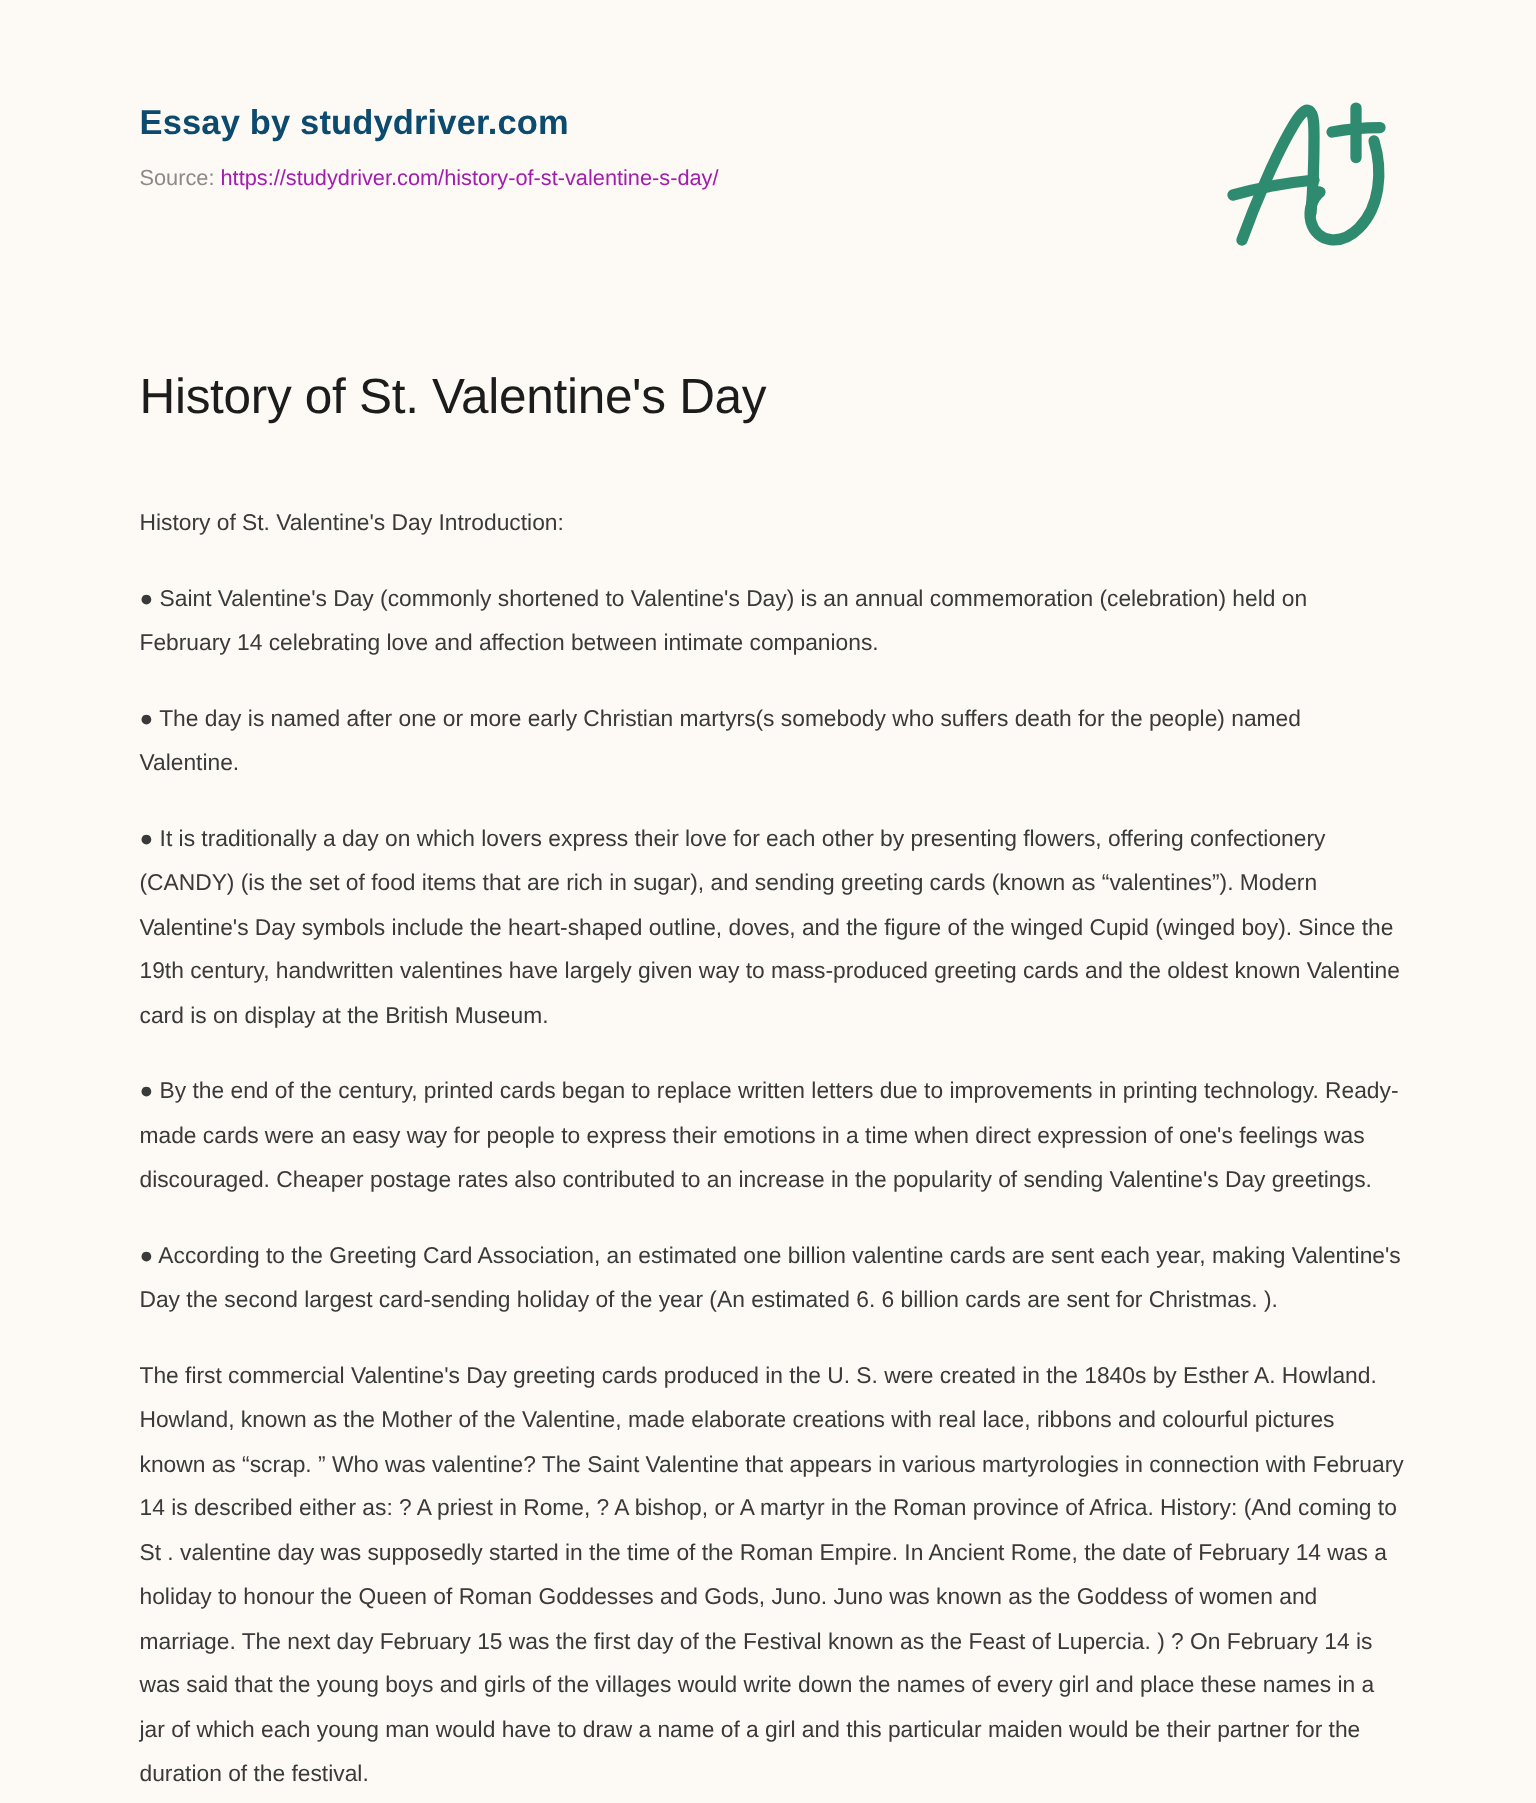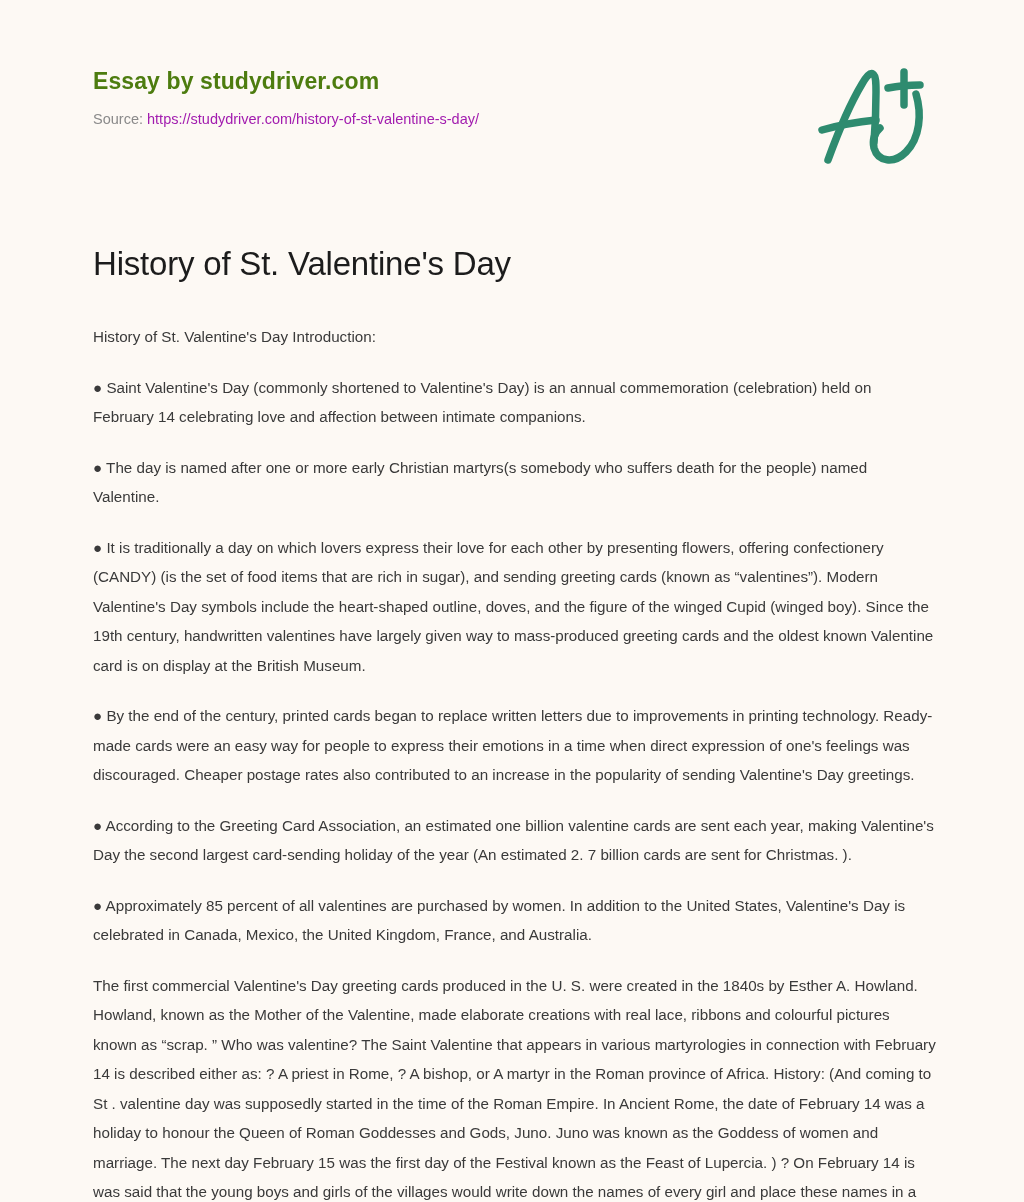--- a/index.html
+++ b/index.html
@@ -34,21 +34,21 @@
   .brand-block {
     position: absolute;
     left: 93px;
     top: 68px;
     width: 640px;
   }
 
   .brand-title {
     font-size: 23px;
     font-weight: bold;
-    color: #4d7c0f;
+    color: #0c4a6e;
     letter-spacing: 0.1px;
     line-height: 1.2;
     margin: 0;
   }
 
   .source-line {
     margin-top: 14px;
     font-size: 14.5px;
     line-height: 1.3;
     color: #8a8a8a;
@@ -96,21 +96,21 @@
     left: 93px;
     top: 318px;
     width: 843px;
     font-family: "Liberation Sans", sans-serif;
     font-size: 15.2px;
     line-height: 29.5px;
     color: #3a3a3a;
   }
 
   .article p {
-    margin: 4px 0 21px 0;
+    margin: 16px 0 21px 0;
     text-align: left;
   }
   .article p:last-child {
     margin-bottom: 0;
   }
 </style>
 </head>
 <body>
 
 <div class="page">
@@ -144,19 +144,18 @@
   </div>
 
   <h1 class="doc-title">History of St. Valentine's Day</h1>
 
   <div class="article">
     <p>History of St. Valentine's Day Introduction:</p>
     <p>● Saint Valentine's Day (commonly shortened to Valentine's Day) is an annual commemoration (celebration) held on February 14 celebrating love and affection between intimate companions.</p>
     <p>● The day is named after one or more early Christian martyrs(s somebody who suffers death for the people) named Valentine.</p>
     <p>● It is traditionally a day on which lovers express their love for each other by presenting flowers, offering confectionery (CANDY) (is the set of food items that are rich in sugar), and sending greeting cards (known as “valentines”). Modern Valentine's Day symbols include the heart-shaped outline, doves, and the figure of the winged Cupid (winged boy). Since the 19th century, handwritten valentines have largely given way to mass-produced greeting cards and the oldest known Valentine card is on display at the British Museum.</p>
     <p>● By the end of the century, printed cards began to replace written letters due to improvements in printing technology. Ready-made cards were an easy way for people to express their emotions in a time when direct expression of one's feelings was discouraged. Cheaper postage rates also contributed to an increase in the popularity of sending Valentine's Day greetings.</p>
-    <p>● According to the Greeting Card Association, an estimated one billion valentine cards are sent each year, making Valentine's Day the second largest card-sending holiday of the year (An estimated 2. 7 billion cards are sent for Christmas. ).</p>
-    <p>● Approximately 85 percent of all valentines are purchased by women. In addition to the United States, Valentine's Day is celebrated in Canada, Mexico, the United Kingdom, France, and Australia.</p>
+    <p>● According to the Greeting Card Association, an estimated one billion valentine cards are sent each year, making Valentine's Day the second largest card-sending holiday of the year (An estimated 6. 6 billion cards are sent for Christmas. ).</p>
     <p>The first commercial Valentine's Day greeting cards produced in the U. S. were created in the 1840s by Esther A. Howland. Howland, known as the Mother of the Valentine, made elaborate creations with real lace, ribbons and colourful pictures known as “scrap. ” Who was valentine? The Saint Valentine that appears in various martyrologies in connection with February 14 is described either as: ? A priest in Rome, ? A bishop, or A martyr in the Roman province of Africa. History: (And coming to St . valentine day was supposedly started in the time of the Roman Empire. In Ancient Rome, the date of February 14 was a holiday to honour the Queen of Roman Goddesses and Gods, Juno. Juno was known as the Goddess of women and marriage. The next day February 15 was the first day of the Festival known as the Feast of Lupercia. ) ? On February 14 is was said that the young boys and girls of the villages would write down the names of every girl and place these names in a jar of which each young man would have to draw a name of a girl and this particular maiden would be their partner for the duration of the festival.</p>
 
   </div>
 
 </div>
 
 </body></html>

